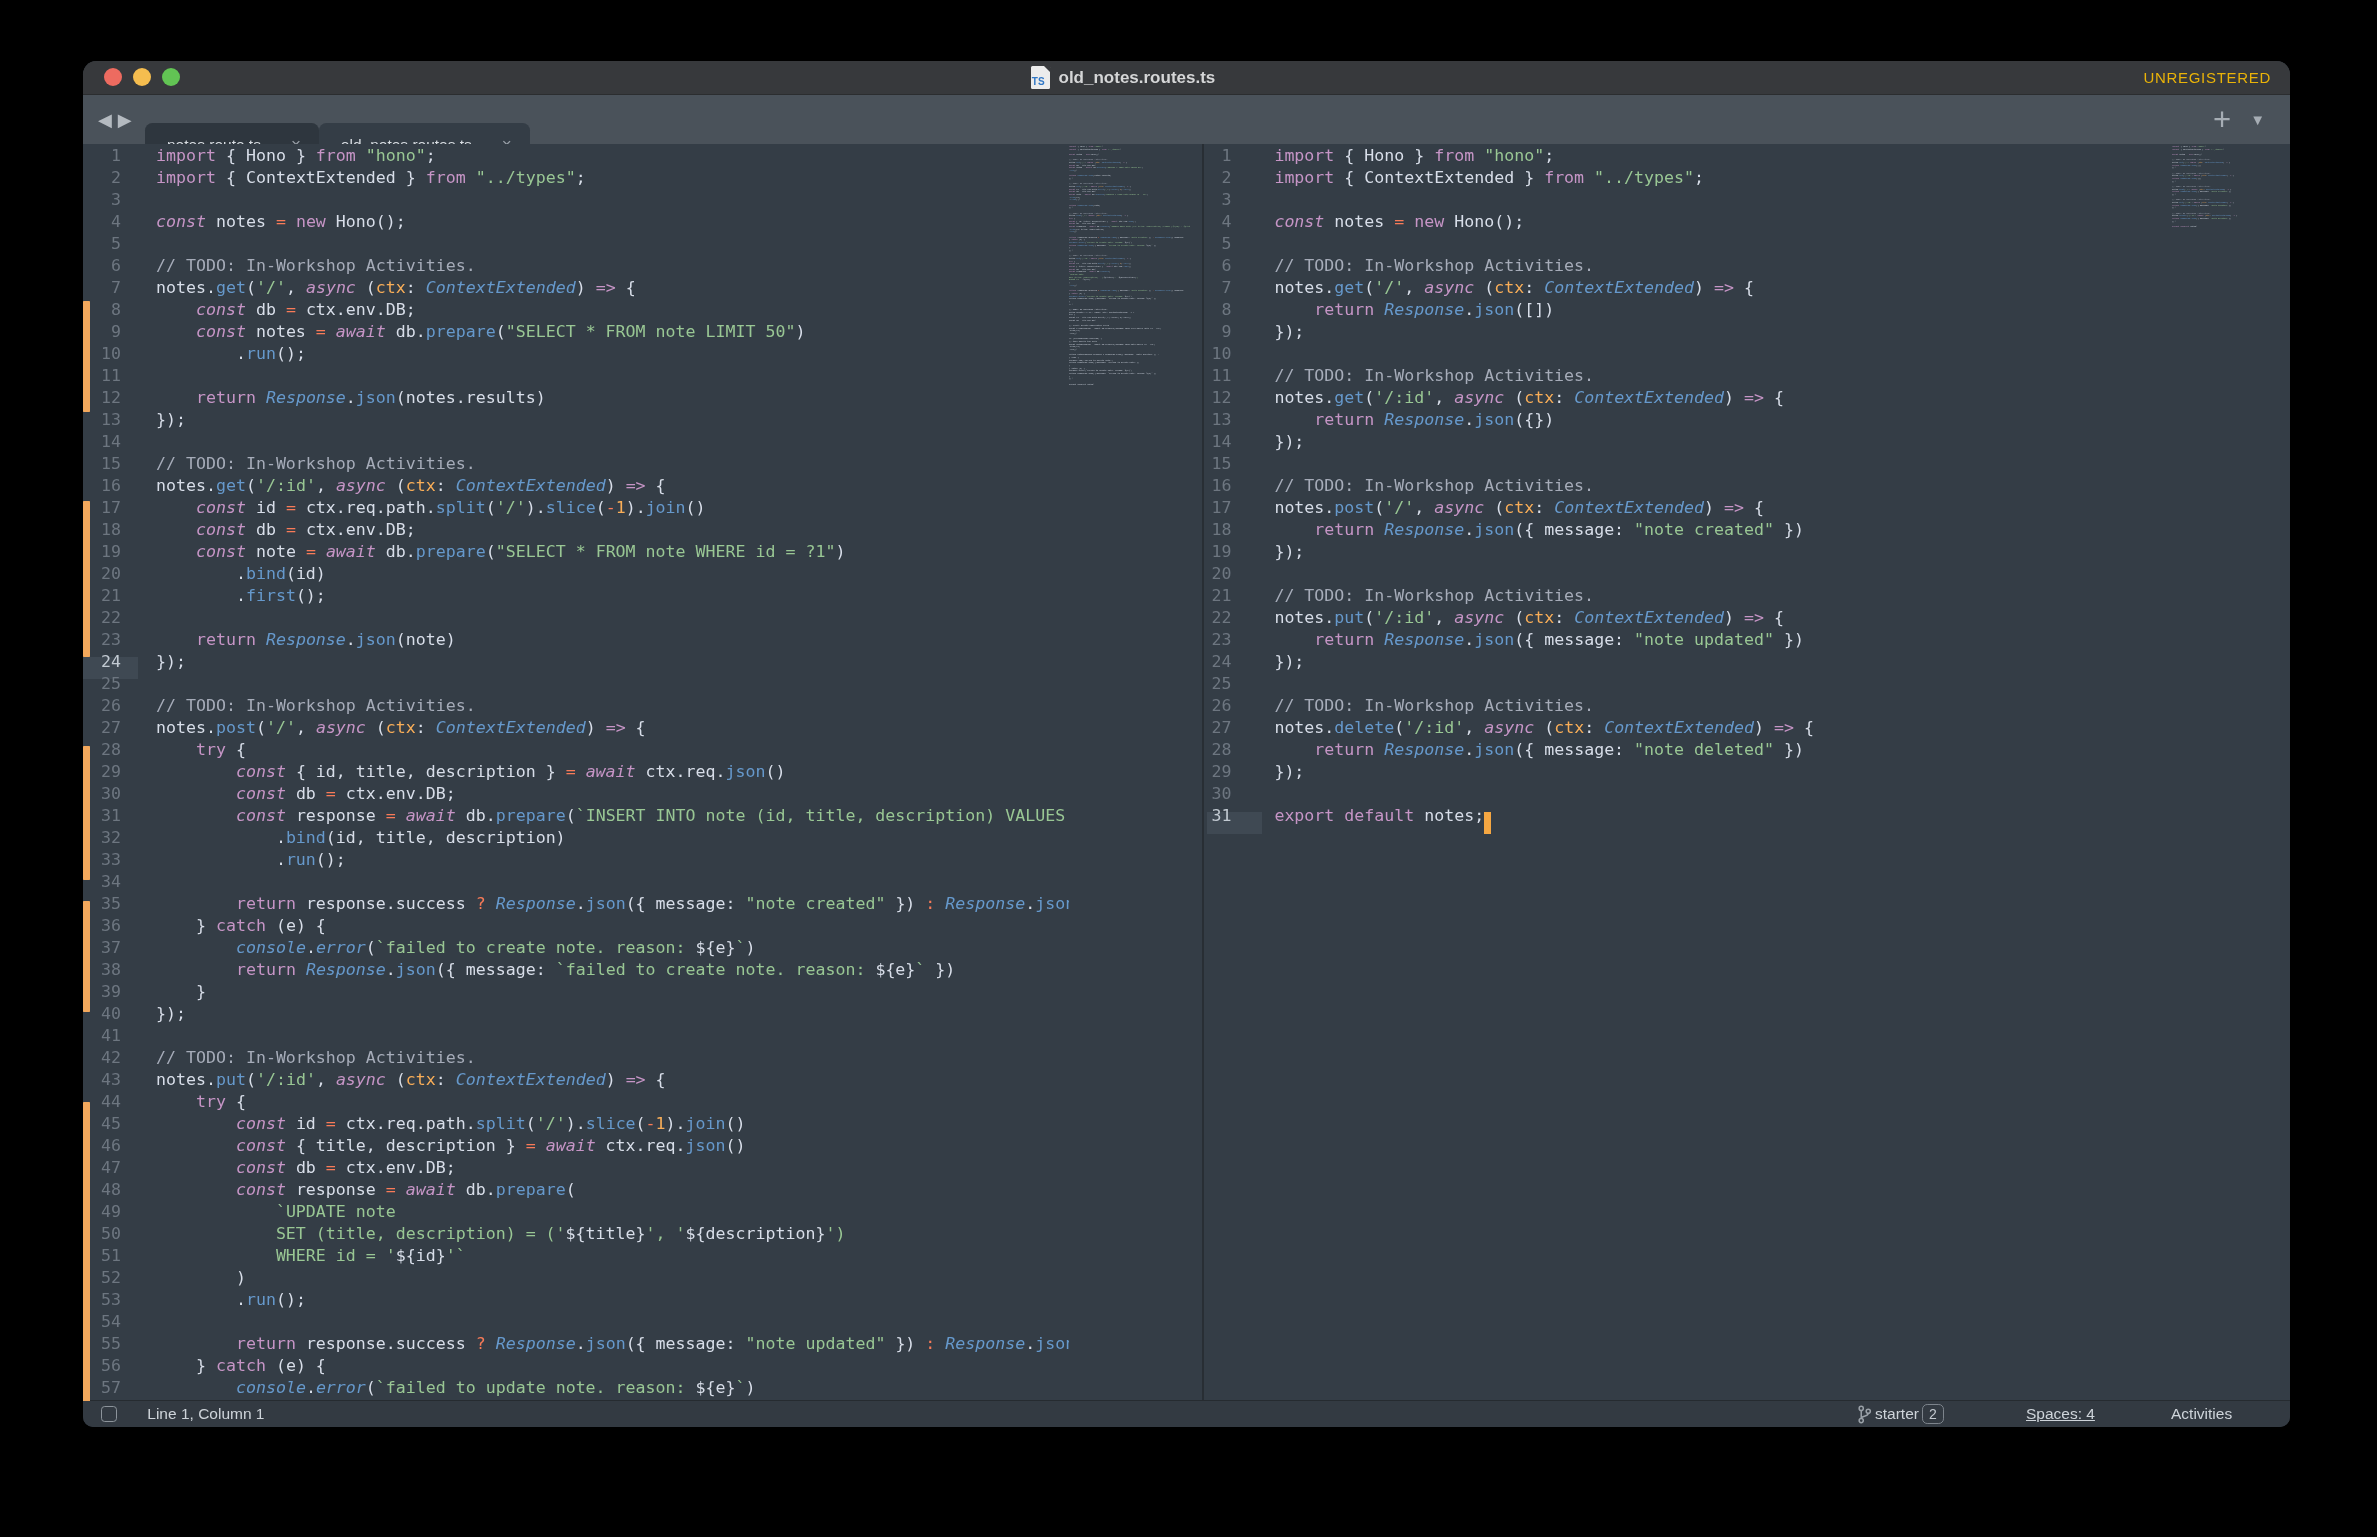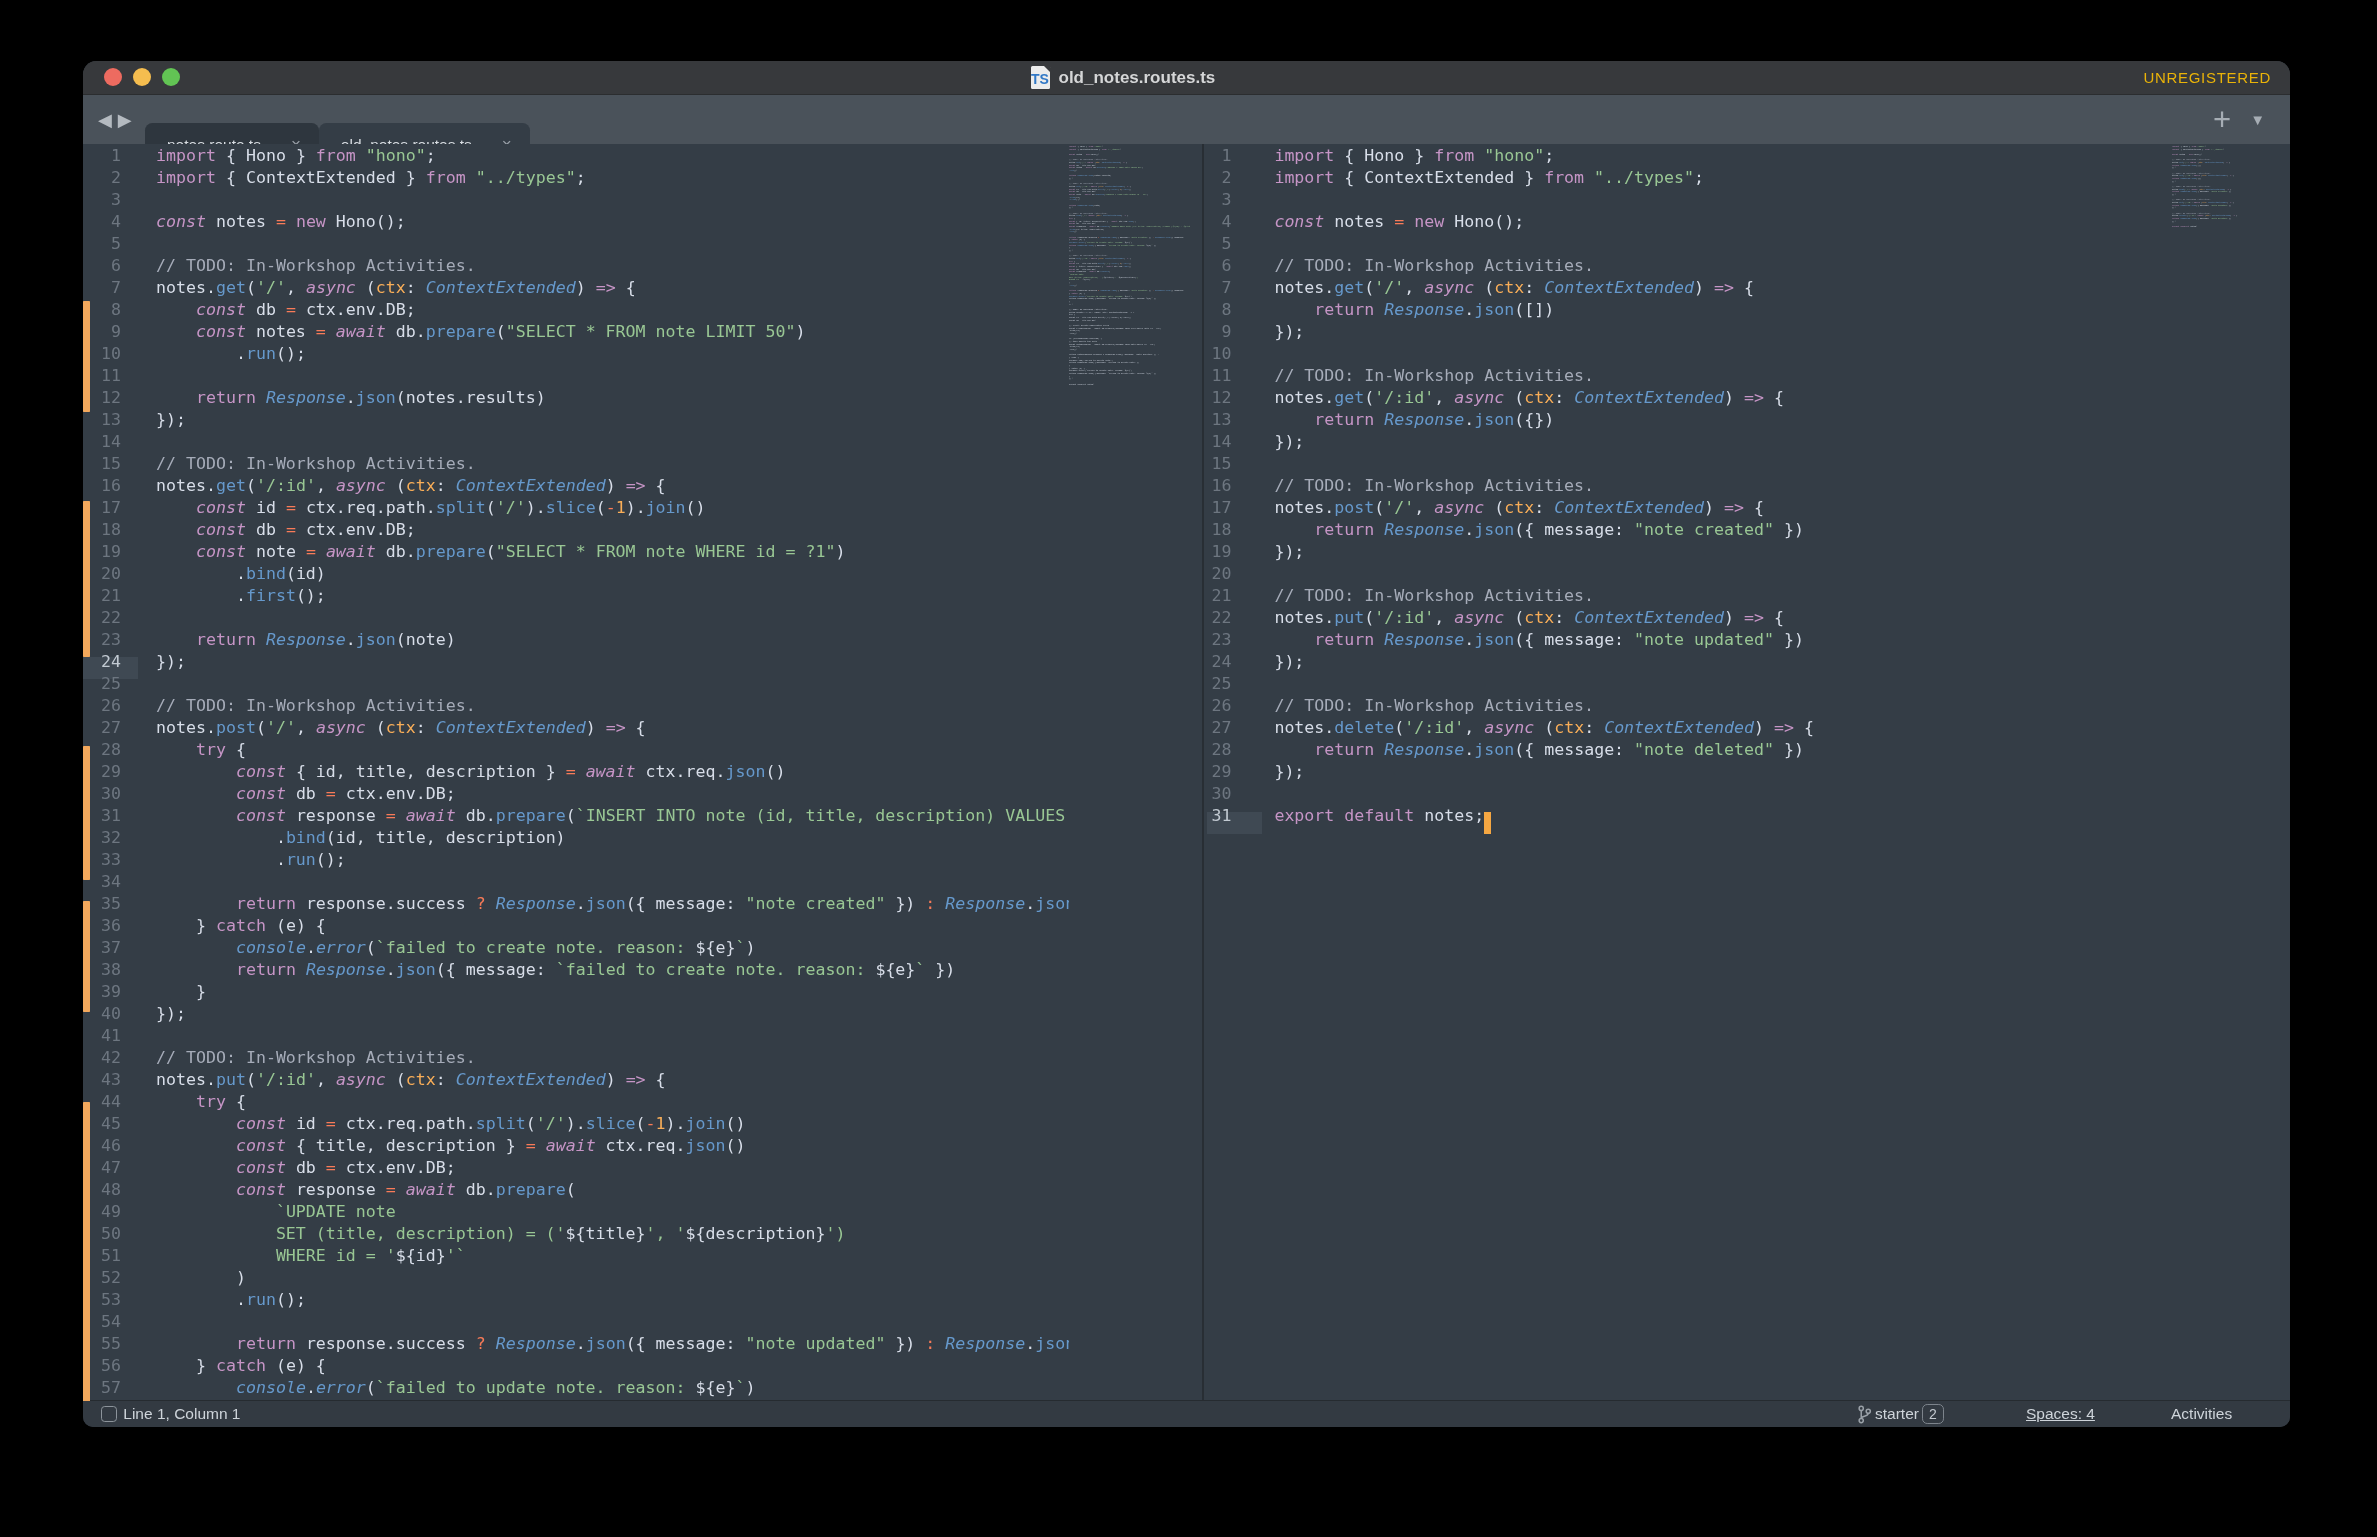--- a/index.html
+++ b/index.html
@@ -7,21 +7,21 @@
   .window{position:absolute;left:83px;top:61px;width:2207px;height:1366px;background:#343d46;border-radius:13.3px 13.3px 10.3px 10.3px;overflow:hidden;}
   
   .titlebar{position:absolute;left:0;top:0;right:0;height:33px;background:#37393c;border-bottom:0.7px solid #2b2d2f;}
   .tl{position:absolute;top:7.4px;width:18px;height:18px;border-radius:50%;}
   .tl.red{left:21.4px;background:#ed6b60;}
   .tl.yellow{left:50px;background:#f5bd4f;}
   .tl.green{left:79px;background:#62c454;}
   .title-group{position:absolute;left:948px;top:0;height:33px;display:flex;align-items:center;gap:9px;}
   .ts-icon{position:relative;width:18.5px;height:23px;background:#ececec;border-radius:1.5px;}
   .ts-icon .fold{position:absolute;right:0;top:0;width:0;height:0;border-left:6.7px solid transparent;border-top:6.7px solid #37393c;}
-  .ts-icon .ts-label{position:absolute;left:0;right:4px;bottom:2.2px;text-align:center;font-size:14px;font-weight:bold;color:#3178c6;}
+  .ts-icon .ts-label{position:absolute;left:0;right:4px;bottom:2.2px;text-align:center;font-size:10px;font-weight:bold;color:#3178c6;}
   .win-title{font-size:17px;font-weight:bold;color:#d5d6d7;}
   .unregistered{position:absolute;right:19px;top:0;height:33px;display:flex;align-items:center;font-size:15px;color:#eab308;letter-spacing:0.7px;}
   
   .tabbar{position:absolute;left:0;top:34px;right:0;height:49px;background:#4a525a;}
   .navarrows{position:absolute;left:15px;top:0;height:49px;display:flex;align-items:center;gap:6px;color:#b4bac0;font-size:18px;}
   .tabs{position:absolute;left:62px;top:3.7px;bottom:0;display:flex;}
   .tab{height:45px;border-radius:7.4px 7.4px 0 0;display:flex;align-items:center;padding:0 18px 0 22px;box-sizing:border-box;margin-top:24px;}
   .tab.inactive{background:#2e363e;}
   .tab.active{background:#343d46;}
   .tab .tlabel{font-size:15.5px;color:#d7dce1;}
@@ -55,21 +55,21 @@
   .t-p{color:#f9ae58}.t-n{color:#f9ae58}
   
   .minimap{position:absolute;top:0.7px;bottom:0;overflow:hidden;}
   .minimap-left{left:986px;width:121px;}
   .minimap-right{left:2089px;width:78px;}
   .mini-inner{transform:scale(0.1213);transform-origin:0 0;width:6653px;}
   .mini-inner .row{opacity:.9;}
   .divider{position:absolute;top:0;bottom:0;left:1119px;width:2.2px;background:#282e34;}
   
   .statusbar{position:absolute;left:0;right:0;bottom:0;height:26px;background:#333a42;border-top:0.7px solid #262b30;color:#ced4da;font-size:15.5px;}
-  .sb-left{position:absolute;left:18px;top:0;height:26px;display:flex;align-items:center;gap:6px;}
+  .sb-left{position:absolute;left:18px;top:0;height:26px;display:flex;align-items:center;gap:30px;}
   .sb-sq{width:16.3px;height:16.3px;border:1.5px solid #8d949b;border-radius:3.7px;box-sizing:border-box;}
   .sb-item{position:absolute;top:0;height:26px;display:flex;align-items:center;gap:3px;}
   .sb-branch{left:1774px;}
   .sb-badge{border:1.5px solid #7d848c;border-radius:5.2px;padding:0 6px;font-size:14px;color:#c3c9cf;line-height:18px;}
   .sb-spaces{left:1943px;text-decoration:underline;}
   .sb-lang{left:2088px;}
 </style>
 </head>
 <body>
 

